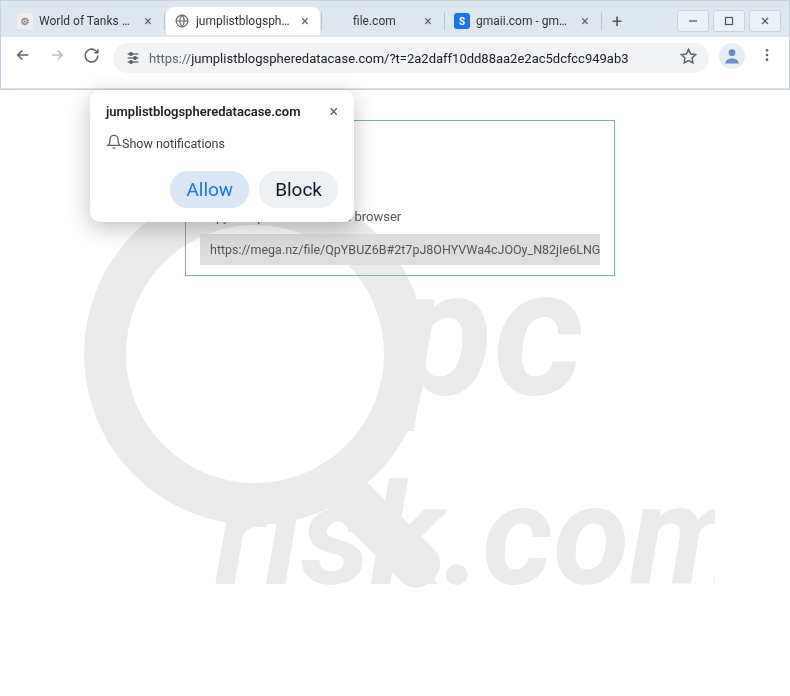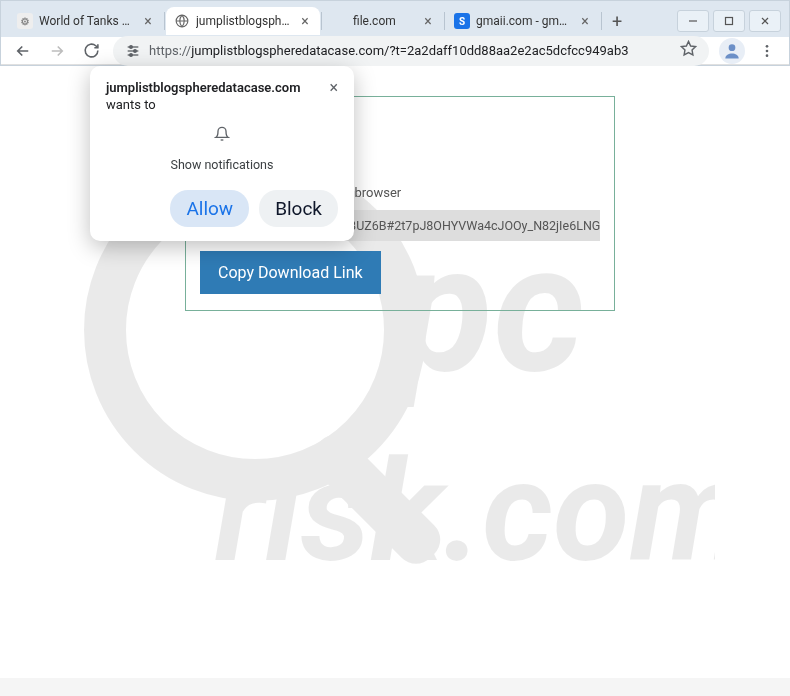--- a/index.html
+++ b/index.html
@@ -14,21 +14,21 @@
     .tab.active { background: #fff; }
     .tab-favicon { width: 16px; height: 16px; flex-shrink: 0; display: flex; align-items: center; justify-content: center; border-radius: 3px; font-size: 10px; font-weight: bold; }
     .tab-title { overflow: hidden; text-overflow: ellipsis; flex: 1; }
     .tab-close { width: 14px; height: 14px; display: flex; align-items: center; justify-content: center; font-size: 14px; color: #666; flex-shrink: 0; }
     .tab-sep { width: 1px; height: 18px; background: #b8c4d0; margin: 0 1px; }
     .new-tab { width: 28px; height: 28px; display: flex; align-items: center; justify-content: center; color: #555; font-size: 18px; cursor: pointer; }
     .window-controls { margin-left: auto; display: flex; gap: 4px; }
     .win-btn { width: 32px; height: 22px; display: flex; align-items: center; justify-content: center; color: #555; cursor: pointer; border: 1px solid #c7d2dc; background: #eaf1f7; border-radius: 3px; }
     
     
-    .toolbar { display: flex; align-items: center; background: #fff; padding: 6px 10px; gap: 10px; border-bottom: 1px solid #e0e0e0; height: 28px; }
+    .toolbar { display: flex; align-items: flex-start; background: #fff; padding: 6px 10px; gap: 10px; border-bottom: 1px solid #e0e0e0; height: 52px; }
     .nav-btn { width: 24px; height: 24px; display: flex; align-items: center; justify-content: center; color: #5f6368; cursor: pointer; border-radius: 50%; }
     .nav-btn.disabled { color: #bdbdbd; }
     .address-bar { flex: 1; display: flex; align-items: center; background: #f1f3f4; border-radius: 16px; padding: 4px 12px; height: 30px; gap: 8px; }
     .site-info { display: flex; align-items: center; gap: 4px; color: #5f6368; }
     .url-text { font-size: 13px; color: #202124; flex: 1; white-space: nowrap; overflow: hidden; }
     .url-text .proto { color: #5f6368; }
     .star-icon { color: #5f6368; cursor: pointer; }
     .profile-icon { width: 26px; height: 26px; border-radius: 50%; background: #e8eef6; display: flex; align-items: center; justify-content: center; cursor: pointer; }
     .menu-icon { width: 24px; height: 24px; display: flex; align-items: center; justify-content: center; color: #5f6368; cursor: pointer; }
     
@@ -46,21 +46,21 @@
     .instruction { padding: 10px 14px 6px 14px; font-size: 13px; color: #555; }
     .url-box { margin: 4px 14px 10px 14px; padding: 8px 10px; background: #ddd; font-size: 12.5px; color: #555; white-space: nowrap; overflow: hidden; }
     .copy-btn { margin: 0 14px 16px 14px; padding: 12px 18px; background: #2f7bb5; color: #fff; font-size: 16px; border: none; cursor: pointer; display: inline-block; }
     
     
     .notif-prompt { position: absolute; top: 0; left: 90px; width: 264px; background: #fff; border-radius: 10px; box-shadow: 0 6px 22px rgba(0,0,0,0.25); padding: 14px 16px 14px 16px; z-index: 10; }
     .notif-header { display: flex; justify-content: space-between; align-items: flex-start; }
     .notif-domain { font-size: 13px; font-weight: 600; color: #202124; }
     .notif-wants { font-size: 13px; color: #202124; margin-top: 2px; }
     .notif-close { font-size: 16px; color: #5f6368; cursor: pointer; line-height: 1; }
-    .notif-row { display: flex; align-items: center; gap: 12px; margin-top: 14px; font-size: 12.5px; color: #3c4043; flex-direction: column; }
+    .notif-row { display: flex; align-items: center; margin-top: 14px; font-size: 12.5px; color: #3c4043; }
     .notif-actions { display: flex; justify-content: flex-end; gap: 10px; margin-top: 18px; }
     .notif-btn { padding: 7px 16px; border-radius: 18px; font-size: 19px; cursor: pointer; border: none; }
     .notif-btn.allow { background: #d9e6f6; color: #1a73e8; }
     .notif-btn.block { background: #eef1f3; color: #0f172a; }
   </style>
 </head>
 <body>
 
 <div class="window-chrome">
 
@@ -175,28 +175,26 @@
       <text x="320" y="250" font-family="Arial" font-size="180" font-style="italic" font-weight="bold" fill="#000">pc</text>
       <text x="140" y="440" font-family="Arial" font-size="140" font-style="italic" font-weight="bold" fill="#000">risk.com</text>
     </svg>
   </div>
 
   <div class="page-box">
     <div class="page-header">y...</div>
     <div class="page-title-big">s: 2025</div>
     <div class="instruction">Copy and paste the URL in browser</div>
     <div class="url-box">https://mega.nz/file/QpYBUZ6B#2t7pJ8OHYVWa4cJOOy_N82jIe6LNG1VEOF5</div>
-    <button class="copy-btn">Copy Download Link</button>
   </div>
 
   <div class="notif-prompt">
     <div class="notif-header">
       <div>
         <div class="notif-domain">jumplistblogspheredatacase.com</div>
-        <div class="notif-wants">wants to</div>
       </div>
       <div class="notif-close">×</div>
     </div>
     <div class="notif-row">
       <span>
         <svg width="16" height="16" viewBox="0 0 24 24" fill="none" stroke="#5f6368" stroke-width="2">
             <path d="M18 8a6 6 0 1 0-12 0c0 7-3 9-3 9h18s-3-2-3-9"></path>
             <path d="M10 21h4"></path>
           </svg>
       </span>

